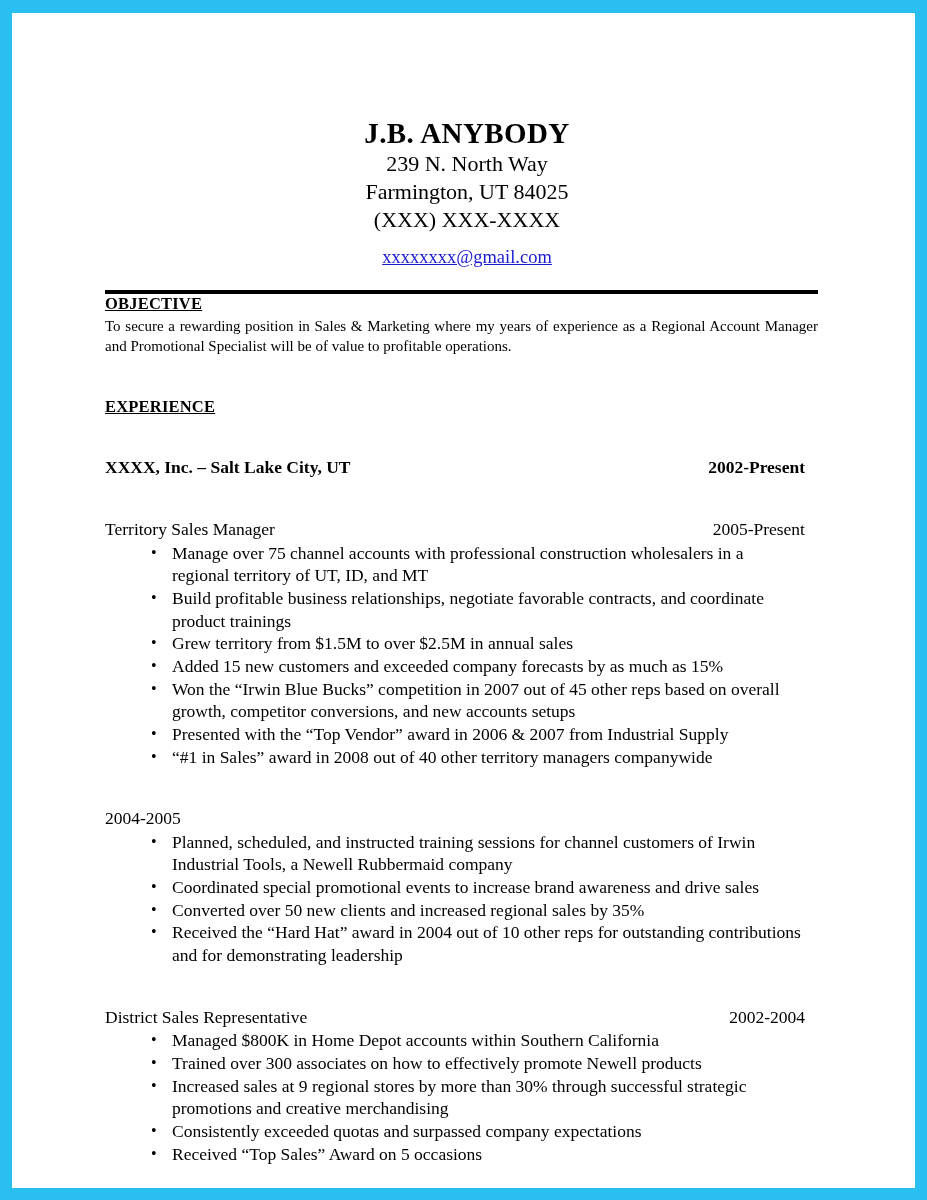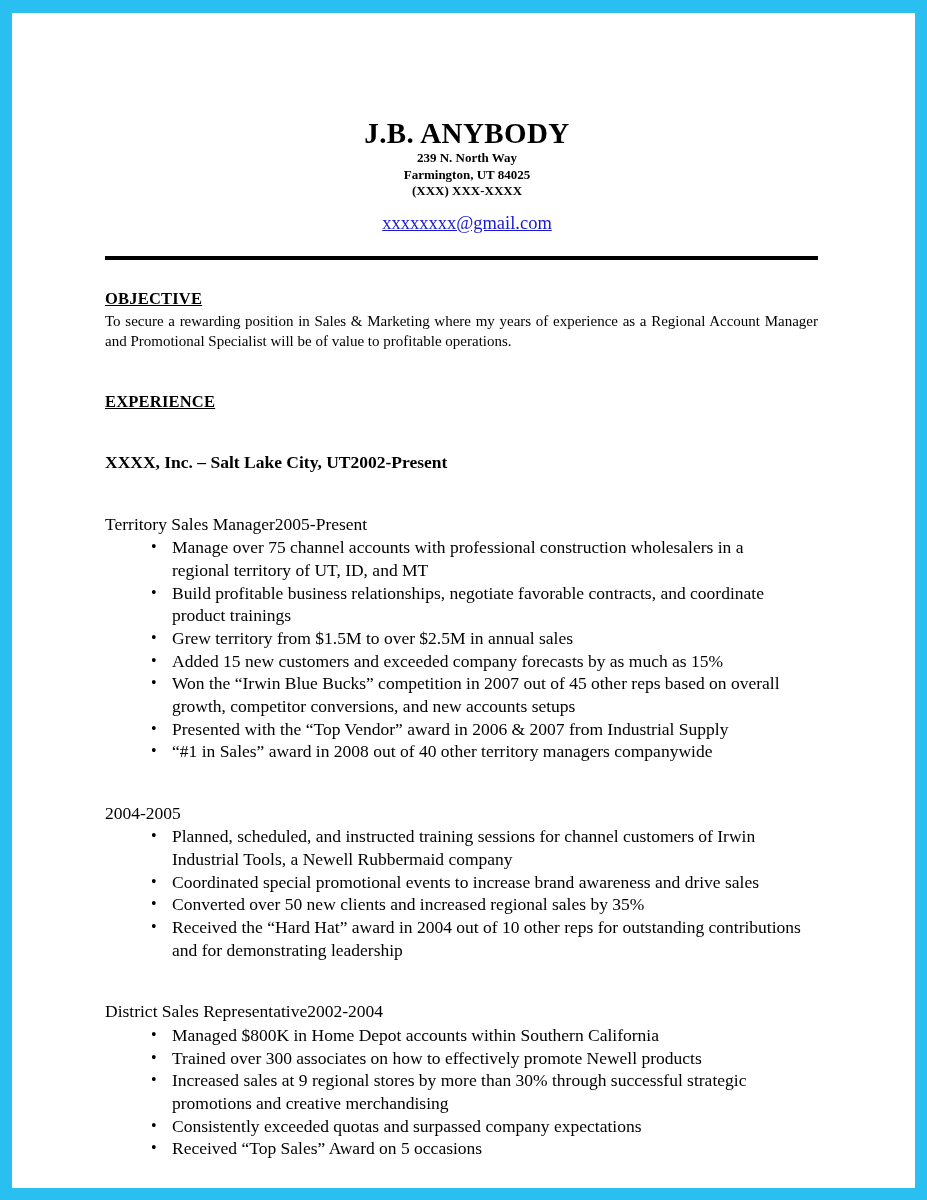--- a/index.html
+++ b/index.html
@@ -36,24 +36,23 @@
     padding-top: 92px;
   }
   .name {
     font-size: 29px;
     font-weight: bold;
     letter-spacing: 0.4px;
     line-height: 1.15;
     color: #000;
   }
   .addr-line {
-    font-size: 13px;
+    font-size: 22px;
     line-height: 1.27;
     color: #000;
-    font-weight: bold;
   }
   .email-line {
     font-size: 18.5px;
     line-height: 1.3;
     margin-top: 11px;
   }
   .email-link {
     color: #1a1ad0;
     text-decoration: underline;
     cursor: pointer;
@@ -66,37 +65,37 @@
   }
 
   
   .section-title {
     font-size: 16.5px;
     font-weight: bold;
     text-decoration: underline;
     letter-spacing: 0.2px;
     color: #000;
   }
-  .sec-objective { margin-top: 29px; }
+  .sec-objective { }
   .objective-body {
     margin-top: 3px;
     font-size: 15px;
     line-height: 1.31;
     text-align: justify;
     color: #000;
     width: 713px;
   }
   .sec-experience { margin-top: 41px; }
 
   .job { margin-top: 24px; }
   .job-first { margin-top: 23px; }
 
   .row {
     display: flex;
-    justify-content: flex-start;
+    justify-content: space-between;
     align-items: baseline;
     width: 700px;
     font-size: 17.5px;
     line-height: 1.29;
     color: #000;
     margin-top: 39px;
   }
   .row.bold { font-weight: bold; }
   .row .left { white-space: nowrap; }
   .row .right { white-space: nowrap; }

